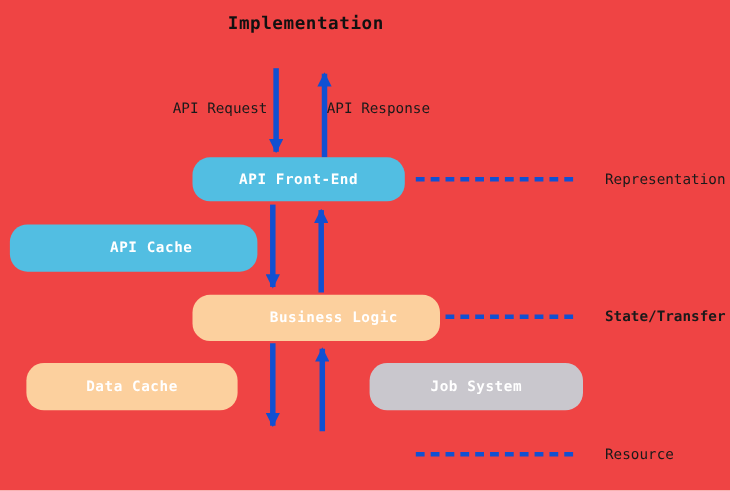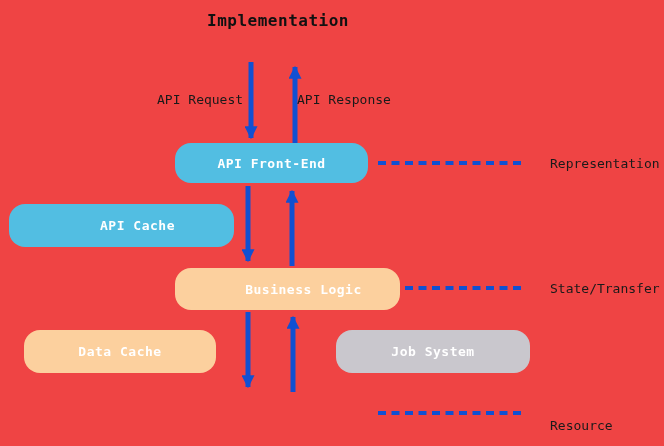--- a/index.html
+++ b/index.html
@@ -26,22 +26,22 @@
   .node.api-front-end{left:175px;top:143px;width:193px;height:40px;}
   .node.api-cache{left:9px;top:204px;width:193px;height:43px;padding-left:32px;}
   .node.business-logic{left:175px;top:268px;width:193px;height:42px;padding-left:32px;}
   .node.data-cache{left:24px;top:330px;width:192px;height:43px;}
   .node.job-system{left:336px;top:330px;width:194px;height:43px;}
   .node.data{left:175px;top:393px;width:193px;height:40px;}
   .rest-label{
     position:absolute;left:550px;font-size:13px;color:#1a1a1a;white-space:nowrap;
   }
   .rest-label.representation{top:156px;}
-  .rest-label.state-transfer{top:281px;}
-  .rest-label.resource{top:418px;text-align:center;}
+  .rest-label.state-transfer{top:281px;font-weight:bold;}
+  .rest-label.resource{top:406px;text-align:center;}
   svg.overlay{position:absolute;left:0;top:0;width:664px;height:446px;pointer-events:none;}
   .arrow{stroke:var(--blue);stroke-width:5;fill:none;}
   .dash{stroke:var(--blue);stroke-width:4;fill:none;stroke-dasharray:8 5.5;}
   .arrowhead{fill:var(--blue);}
 </style>
 </head>
 <body>
 
 <div id="canvas">
 

